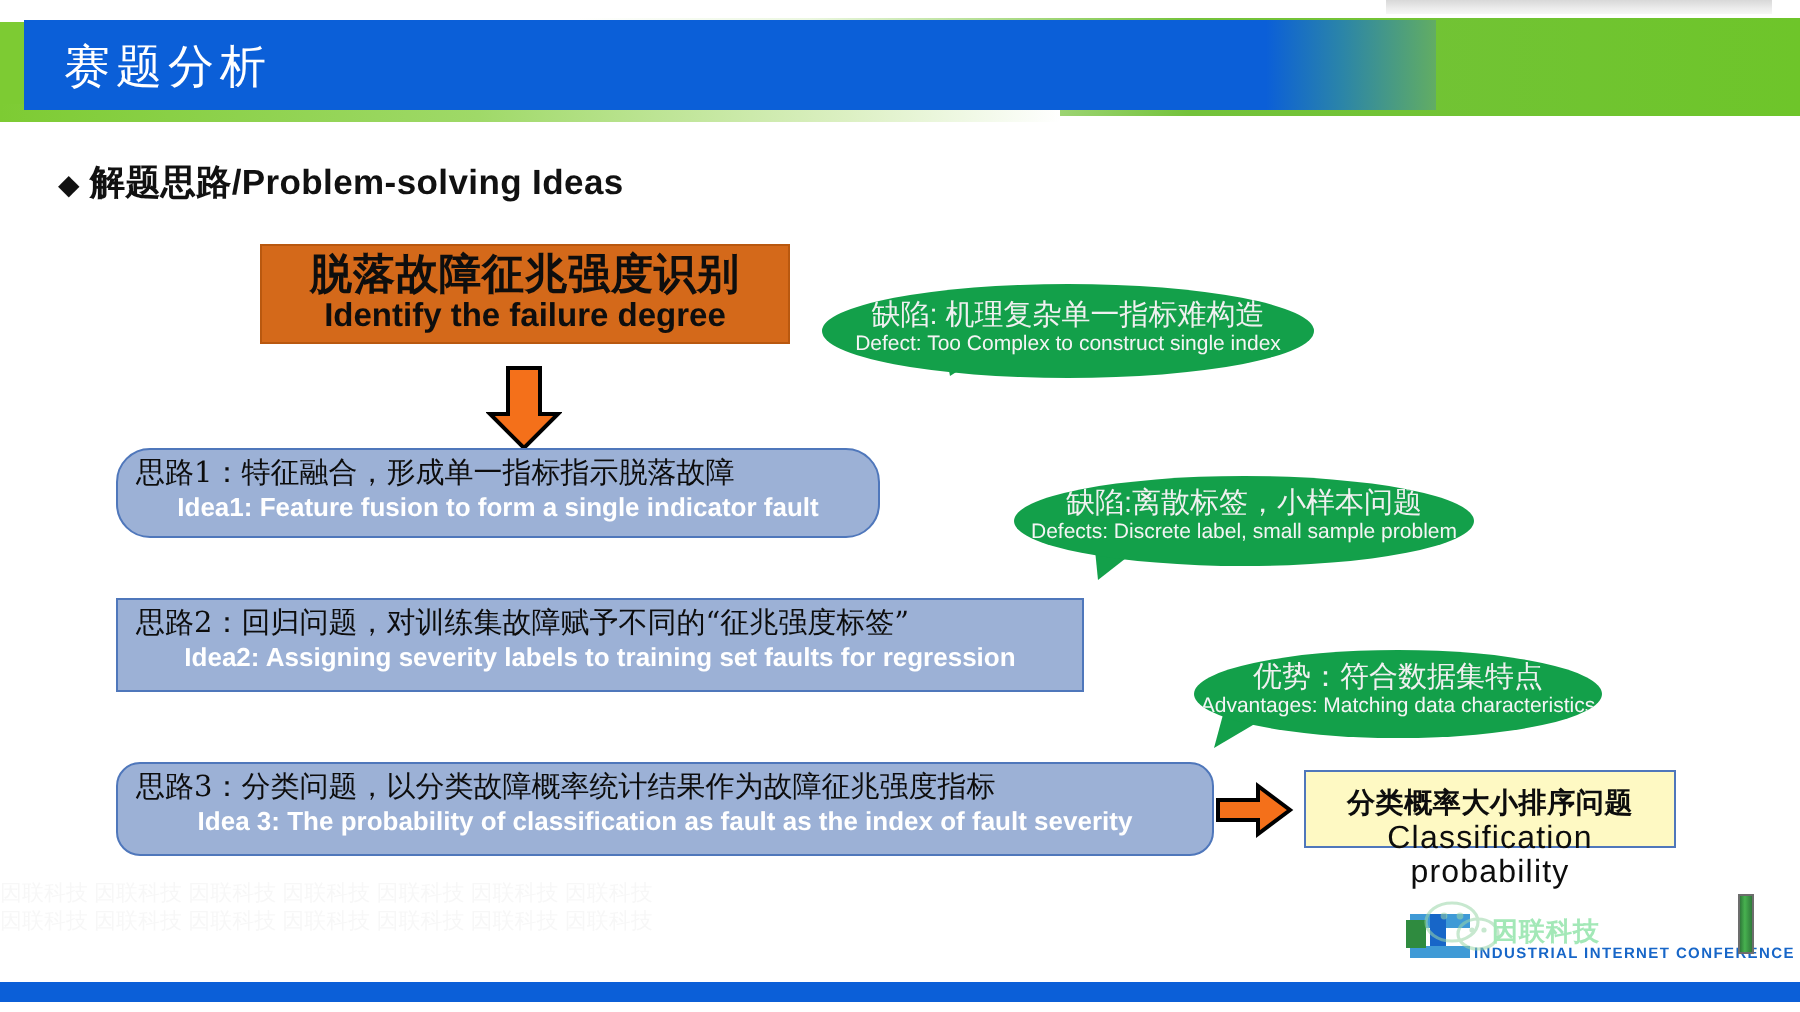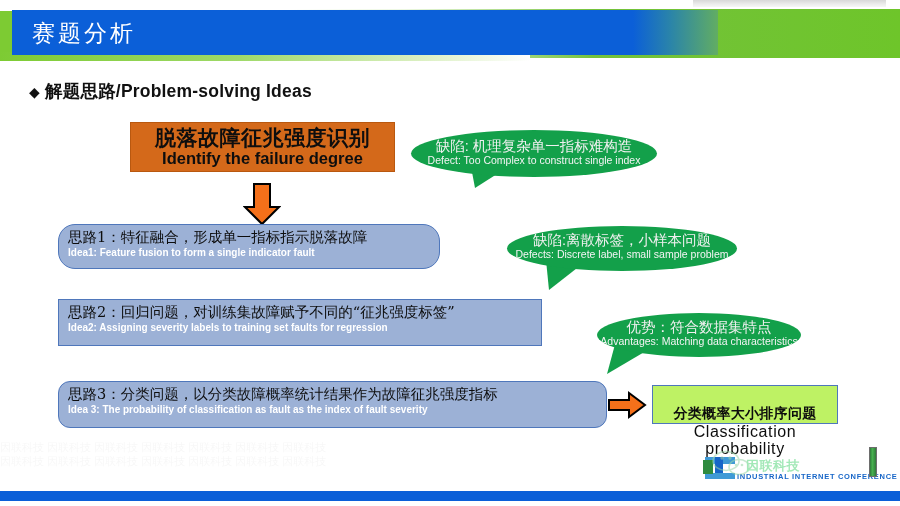--- a/index.html
+++ b/index.html
@@ -140,61 +140,62 @@
     padding: 4px 9px 5px 9px;
     line-height: 1.12;
   }
   .idea-box .cn {
     font-family: "DejaVu Serif", "Liberation Serif", serif;
     font-size: 14.5px;
     color: #0d0d0d;
     white-space: nowrap;
   }
   .idea-box .en {
-    font-size: 10px;
+    font-size: 13px;
     font-weight: bold;
     color: #ffffff;
     white-space: nowrap;
     margin-top: 2px;
+    text-align: center;
   }
   #idea-1 { left: 58px; top: 224px; width: 382px; height: 45px; border-radius: 17px; }
   #idea-2 { left: 58px; top: 299px; width: 484px; height: 47px; }
   #idea-3 { left: 58px; top: 381px; width: 549px; height: 47px; border-radius: 12px; }
 
   
   .result-box {
     position: absolute;
     left: 652px;
     top: 385px;
     width: 186px;
     height: 39px;
-    background: #bef264;
+    background: #fef9c3;
     border: 1px solid #4f77bb;
     box-sizing: border-box;
     text-align: center;
     color: #0d0d0d;
     line-height: 1.08;
-    padding-top: 20px;
+    padding-top: 8px;
   }
   .result-box .cn { font-size: 14px; font-weight: bold; letter-spacing: 0.3px; }
   .result-box .en { font-size: 16px; font-weight: normal; letter-spacing: 0.6px; margin-top: 2px; }
 
   .right-arrow {
     position: absolute;
     left: 607px;
     top: 391px;
     width: 40px;
     height: 28px;
   }
 
   
   .callout { position: absolute; }
   .callout .bubble {
     position: absolute;
-    left: 0; top: 4px;
+    left: 0; top: 16px;
     border-radius: 50%;
     background: #13a04a;
     text-align: center;
     color: #ffffff;
     line-height: 1.08;
     overflow: hidden;
   }
   .callout .cn {
     font-size: 14.5px;
     white-space: nowrap;

